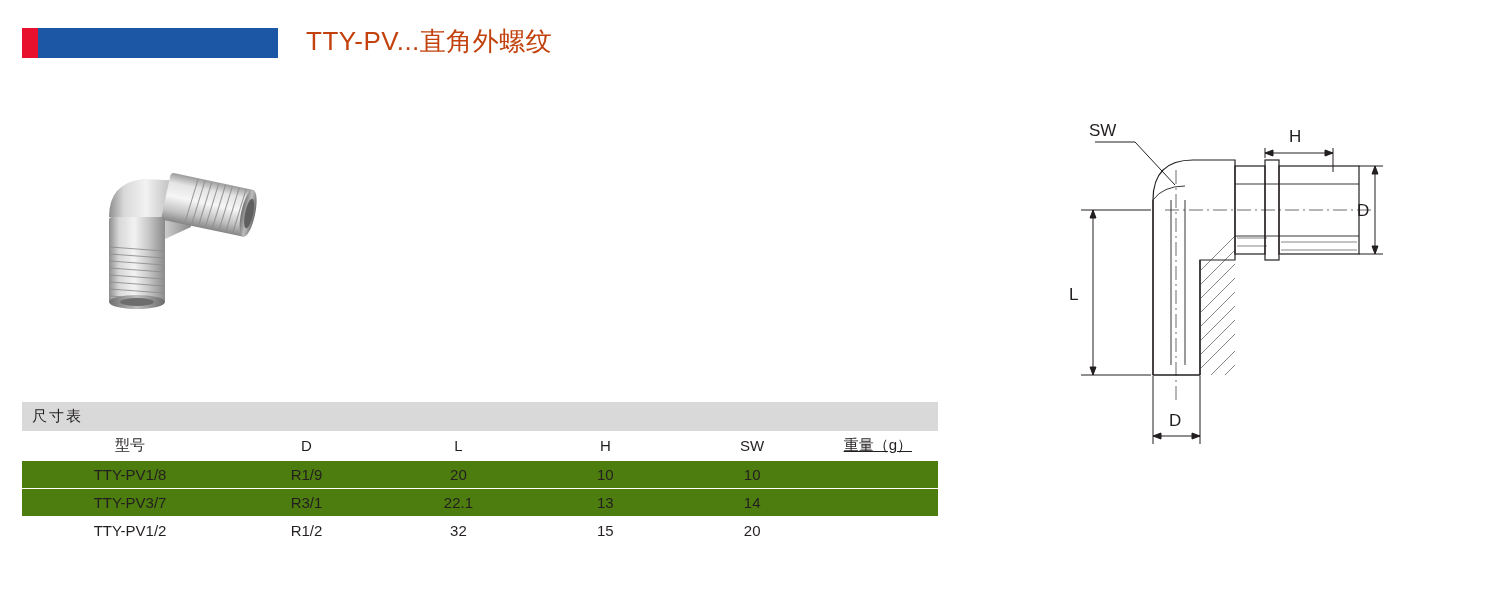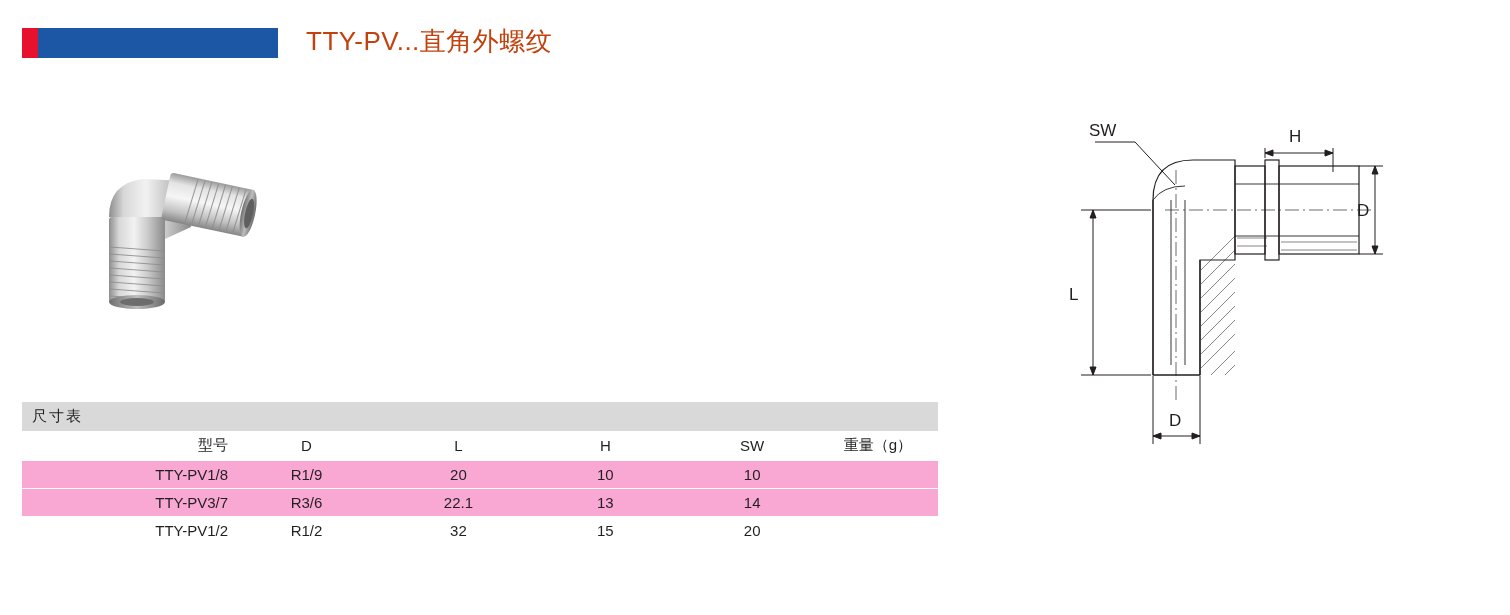--- a/index.html
+++ b/index.html
@@ -95,38 +95,38 @@
   }
   table.dims th,
   table.dims td {
     padding: 5px 0;
     font-weight: normal;
     text-align: center;
     border-bottom: 1px solid #ffffff;
   }
   table.dims th.col-model,
   table.dims td.col-model {
-    text-align: right;
+    text-align: center;
     padding-left: 10px;
   }
   table.dims thead tr {
     background: #ffffff;
   }
   table.dims tbody tr.shaded {
-    background: #f9a8d4;
+    background: #4d7c0f;
   }
   table.dims tbody tr.plain {
     background: #ffffff;
   }
   .col-model { width: 200px; }
   .col-d     { width: 160px; }
   .col-l     { width: 150px; }
   .col-h     { width: 150px; }
   .col-sw    { width: 150px; }
-  .col-w     { width: 106px; text-align: left; padding-right: 8px !important; }
+  .col-w     { width: 106px; text-align: left; padding-right: 8px !important; text-decoration: underline; }
 </style>
 </head>
 <body>
 
 <div class="header">
   <div class="header-bar">
     <div class="red"></div>
     <div class="blue"></div>
   </div>
   <div class="header-title">TTY-PV...直角外螺纹</div>
@@ -297,21 +297,21 @@
       <tr class="shaded">
         <td class="col-model">TTY-PV1/8</td>
         <td class="col-d">R1/9</td>
         <td class="col-l">20</td>
         <td class="col-h">10</td>
         <td class="col-sw">10</td>
         <td class="col-w"></td>
       </tr>
       <tr class="shaded">
         <td class="col-model">TTY-PV3/7</td>
-        <td class="col-d">R3/6</td>
+        <td class="col-d">R3/1</td>
         <td class="col-l">22.1</td>
         <td class="col-h">13</td>
         <td class="col-sw">14</td>
         <td class="col-w"></td>
       </tr>
       <tr class="plain">
         <td class="col-model">TTY-PV1/2</td>
         <td class="col-d">R1/2</td>
         <td class="col-l">32</td>
         <td class="col-h">15</td>

